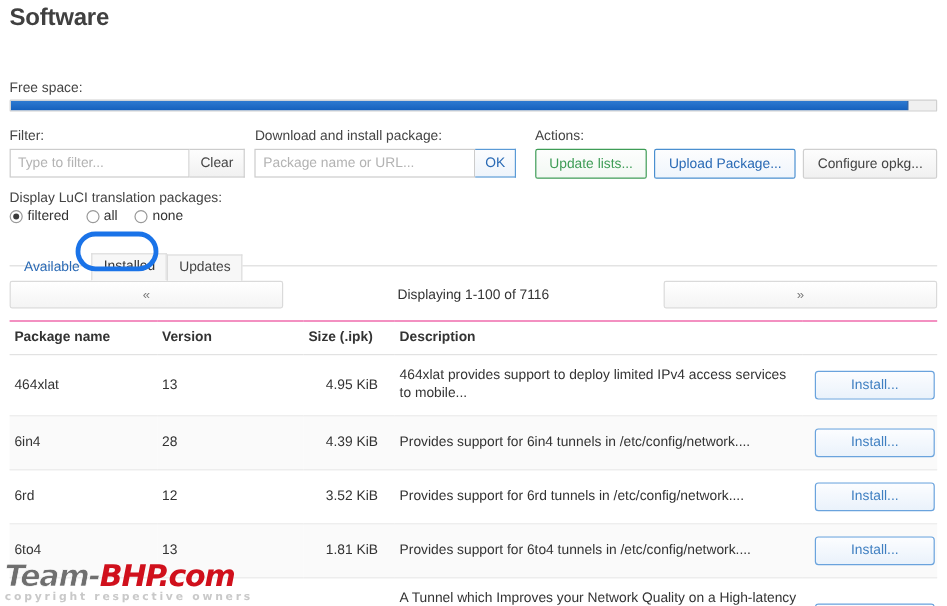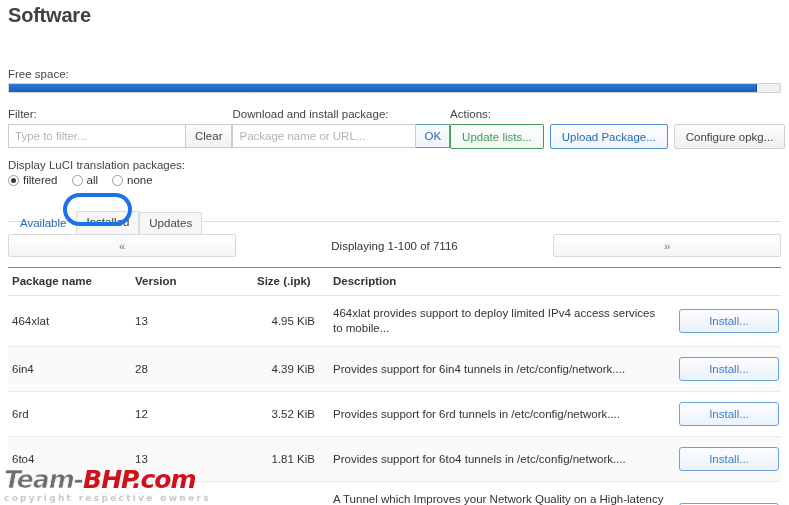--- a/index.html
+++ b/index.html
@@ -67,21 +67,21 @@
     border: 1px solid #ccc;
     background: #fff;
     font-family: "Liberation Sans", sans-serif;
     font-size: 11.5px;
     color: #333;
     padding: 0 6px;
     outline: none;
     border-radius: 0;
   }
   .txt-input::placeholder { color: #b3b3b3; }
-  #filter-input { width: 178px; }
+  #filter-input { width: 150px; }
   #download-input { width: 184px; }
 
   .grey-btn {
     height: 24px;
     border: 1px solid #ccc;
     border-left: none;
     background: linear-gradient(to bottom, #fdfdfd, #f1f1f1);
     font-family: "Liberation Sans", sans-serif;
     font-size: 11.5px;
     color: #444;

